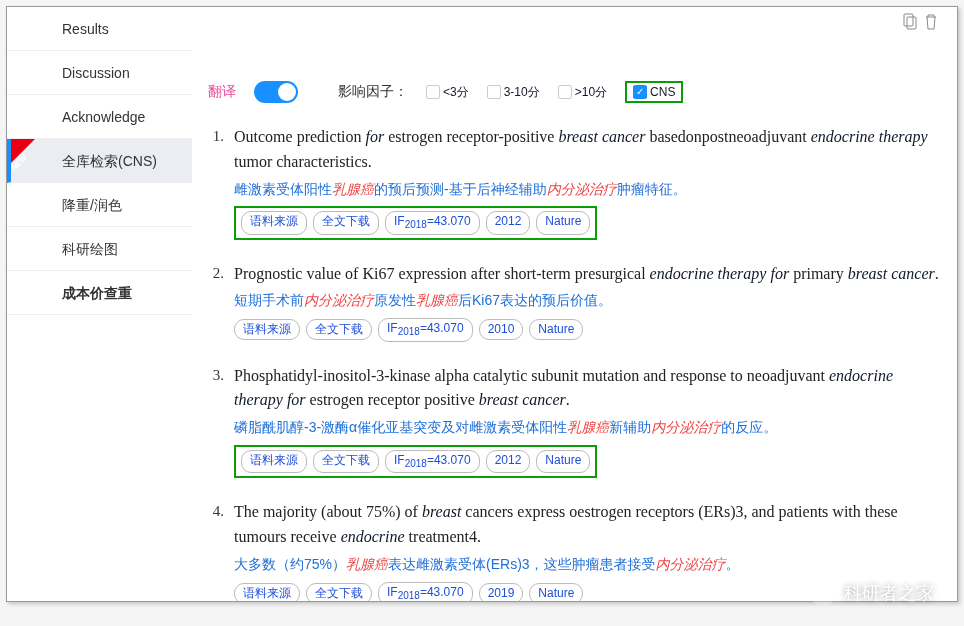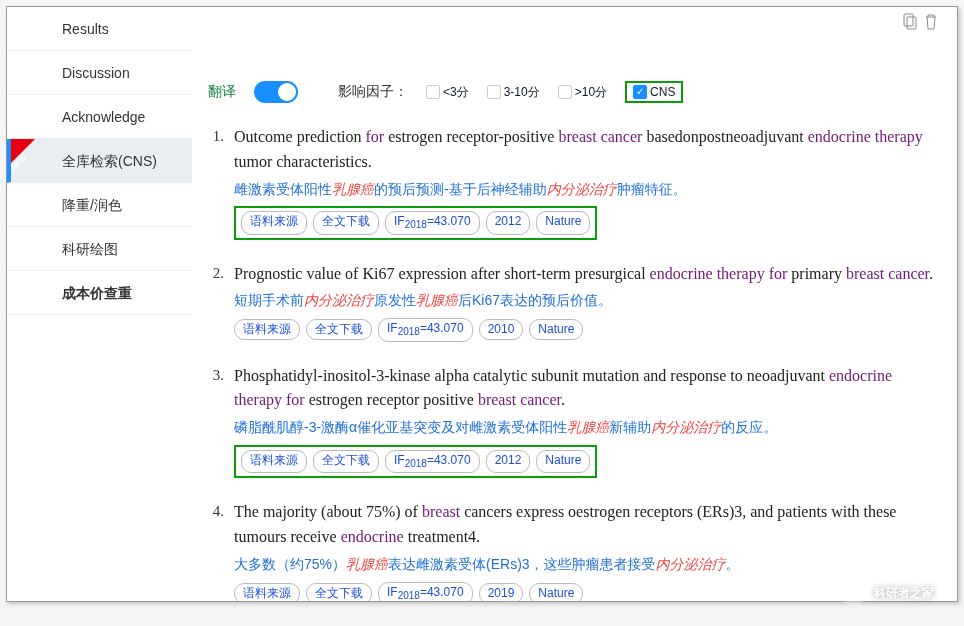--- a/index.html
+++ b/index.html
@@ -8,40 +8,40 @@
 .sidebar { width:185px; border-right:0px solid #eee; padding-top:0; }
 .sb-item { height:44px; line-height:44px; padding-left:55px; font-size:14px; color:#333; border-bottom:1px solid #eee; cursor:pointer; position:relative; }
 .sb-item.active { background:#eaedf1; border-left:4px solid #1890ff; padding-left:51px; }
 .sb-item.bold { font-weight:700; }
 .new-ribbon { position:absolute; left:0; top:0; width:0; height:0; border-top:24px solid #e60012; border-right:24px solid transparent; }
 .new-ribbon span { position:absolute; top:-22px; left:-1px; transform:rotate(-45deg); color:#fff; font-size:8px; font-style:italic; font-weight:700; }
 .main { flex:1; padding:0 18px 0 12px; overflow:hidden; }
 .topbar { height:56px; display:flex; align-items:flex-start; justify-content:flex-end; padding-top:6px; gap:6px; border-bottom:0; }
 .topbar svg { stroke:#888; fill:none; }
 .filterbar { display:flex; align-items:center; gap:18px; font-size:14px; color:#333; margin:18px 0 22px 0; padding-left:4px; }
-.translate-label { color:#15803d; }
+.translate-label { color:#ec4899; }
 .switch { width:44px; height:22px; background:#1890ff; border-radius:11px; position:relative; cursor:pointer; }
 .switch::after { content:""; position:absolute; right:2px; top:2px; width:18px; height:18px; border-radius:50%; background:#fff; }
 .chk { display:flex; align-items:center; gap:3px; font-size:12px; color:#0f172a; cursor:pointer; }
 .chk-box { width:14px; height:14px; border:1px solid #ccc; border-radius:2px; display:flex; align-items:center; justify-content:center; }
 .chk-box.checked { background:#1890ff; border-color:#1890ff; }
 .chk-box.checked::after { content:"✓"; color:#fff; font-size:10px; line-height:1; }
 .green-box { border:2px solid #0b9e0b; padding:2px 6px; display:inline-flex; }
 .results { counter-reset: r; }
 .result { display:flex; gap:10px; margin-bottom:22px; font-size:15px; line-height:1.55; }
 .result .num { width:20px; text-align:right; font-family:Georgia,serif; color:#333; }
 .result .body { flex:1; }
 .title { font-family:Georgia,"Times New Roman",serif; font-size:16px; color:#222; }
-.title .hl { color:#701a75; }
+.title .hl { color:#0f172a; font-style:italic; }
 .trans { color:#1e6fd9; font-size:14px; margin:4px 0 6px 0; }
 .trans .hl-red { color:#ef4444; font-style:italic; }
 .tags { display:flex; gap:6px; align-items:center; }
 .tag { border:1px solid #bbb; color:#1d4ed8; font-size:12px; padding:1px 8px; border-radius:10px; line-height:1.4; cursor:pointer; }
 .tags-box { border:2px solid #0b9e0b; padding:3px 5px; display:inline-flex; gap:6px; }
-.watermark { position:absolute; right:30px; bottom:20px; display:flex; align-items:center; gap:8px; color:#fff; font-size:12px; font-weight:700; text-shadow:0 0 6px rgba(0,0,0,.5); opacity:.85; pointer-events:none; }
+.watermark { position:absolute; right:30px; bottom:20px; display:flex; align-items:center; gap:8px; color:#fff; font-size:18px; font-weight:400; text-shadow:0 0 6px rgba(0,0,0,.5); opacity:.85; pointer-events:none; }
 .watermark .wx { width:26px; height:26px; border-radius:50%; background:rgba(255,255,255,.3); display:flex; align-items:center; justify-content:center; }
 </style>
 </head>
 <body>
 
 <div class="frame">
   <div class="sidebar">
       <div class="sb-item">Results</div>
       <div class="sb-item">Discussion</div>
       <div class="sb-item">Acknowledge</div>

